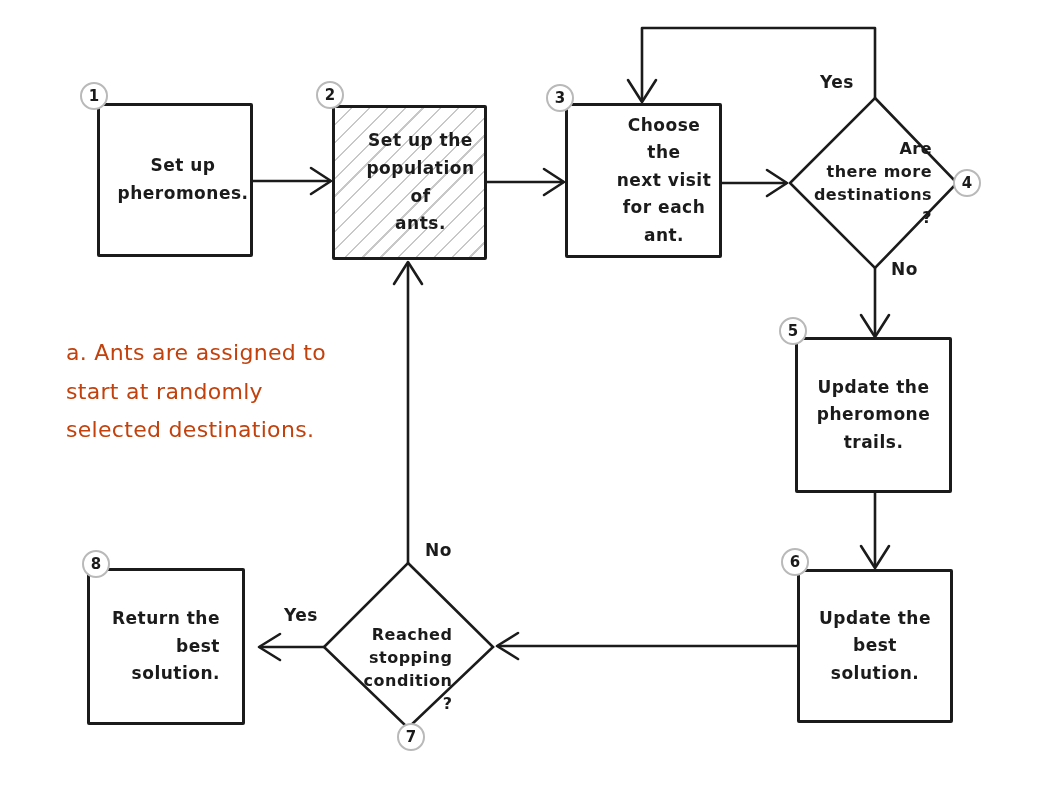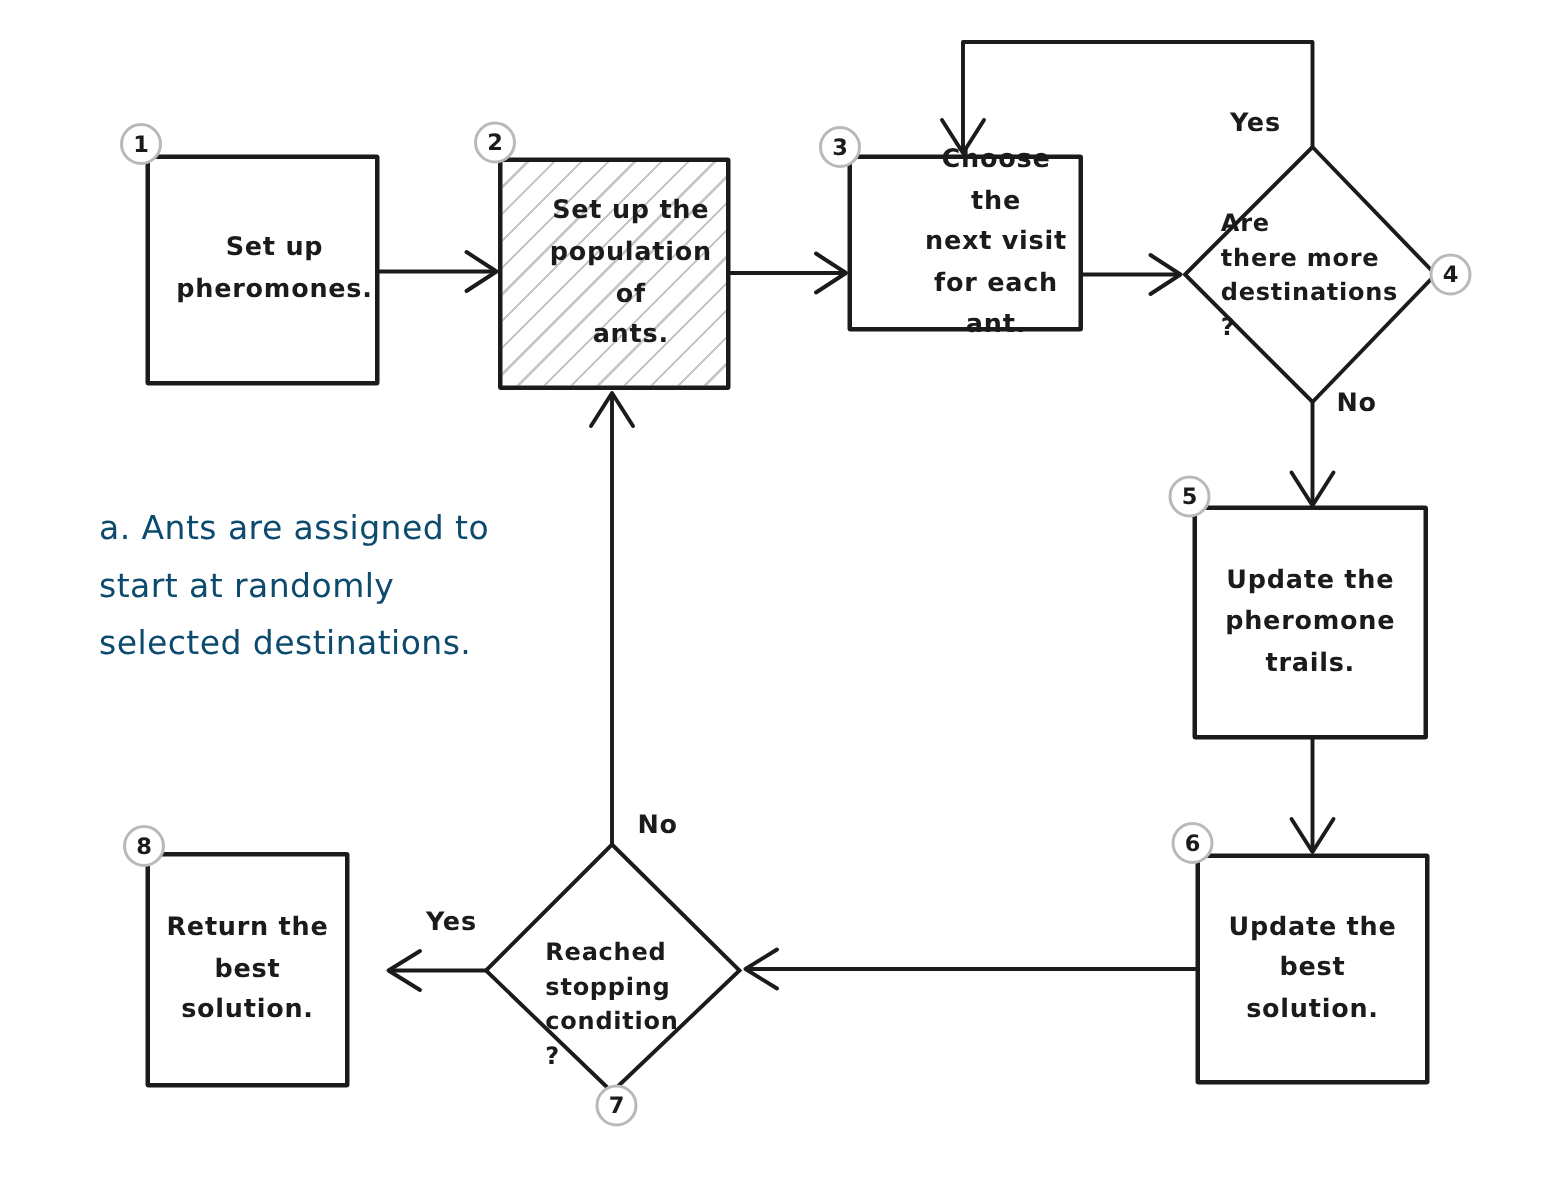--- a/index.html
+++ b/index.html
@@ -38,21 +38,21 @@
       135deg,
       #ffffff 0px, #ffffff 11px,
       #c8c8c8 11px, #c8c8c8 12.6px
     );
   }
   .diamond-label {
     position: absolute;
     display: flex;
     align-items: center;
     justify-content: center;
-    text-align: left;
+    text-align: right;
     white-space: pre-line;
     font-size: 16px;
     font-weight: 700;
     letter-spacing: 0.5px;
     line-height: 1.45;
   }
   .badge {
     position: absolute;
     box-sizing: border-box;
     width: 28px; height: 28px;
@@ -75,21 +75,21 @@
   }
   .annotation {
     position: absolute;
     left: 66px; top: 334px;
     width: 340px;
     white-space: pre-line;
     font-size: 22px;
     font-weight: 400;
     line-height: 1.75;
     letter-spacing: 0.3px;
-    color: #0c4a6e;
+    color: #c2410c;
   }
 </style>
 </head>
 <body>
 
 <div class="canvas">
 
   <svg class="layer-svg" viewBox="0 0 1042 789">
     <g fill="none" stroke="#1b1b1b" stroke-width="2.6" stroke-linecap="round" stroke-linejoin="round">
 
@@ -125,33 +125,33 @@
     <polygon points="408,563 493,647 408,728 324,647" fill="#ffffff" stroke="#1b1b1b" stroke-width="2.6"></polygon>
   </svg>
 
   <div class="node" style="left:97px;  top:103px; width:156px; height:154px;padding-left:16px;">Set up
 pheromones.</div>
 
   <div class="node hatched" style="left:332px; top:105px; width:155px; height:155px;padding-left:22px;">Set up the
 population of
 ants.</div>
 
-  <div class="node" style="left:565px; top:103px; width:157px; height:118px;padding-left:41px;">Choose the
+  <div class="node" style="left:565px; top:103px; width:157px; height:155px;padding-left:41px;">Choose the
 next visit
 for each ant.</div>
 
   <div class="node" style="left:795px; top:337px; width:157px; height:156px;">Update the
 pheromone
 trails.</div>
 
   <div class="node" style="left:797px; top:569px; width:156px; height:154px;">Update the
 best
 solution.</div>
 
-  <div class="node" style="left:97px;  top:568px; width:136px; height:157px;">Return the
+  <div class="node" style="left:87px;  top:568px; width:158px; height:157px;text-align:right;">Return the
 best
 solution.</div>
 
   <div class="diamond-label" style="left:795px; top:112px; width:156px; height:142px;">Are
 there more
 destinations
 ?</div>
 
   <div class="diamond-label" style="left:330px; top:598px; width:156px; height:142px;">Reached
 stopping

